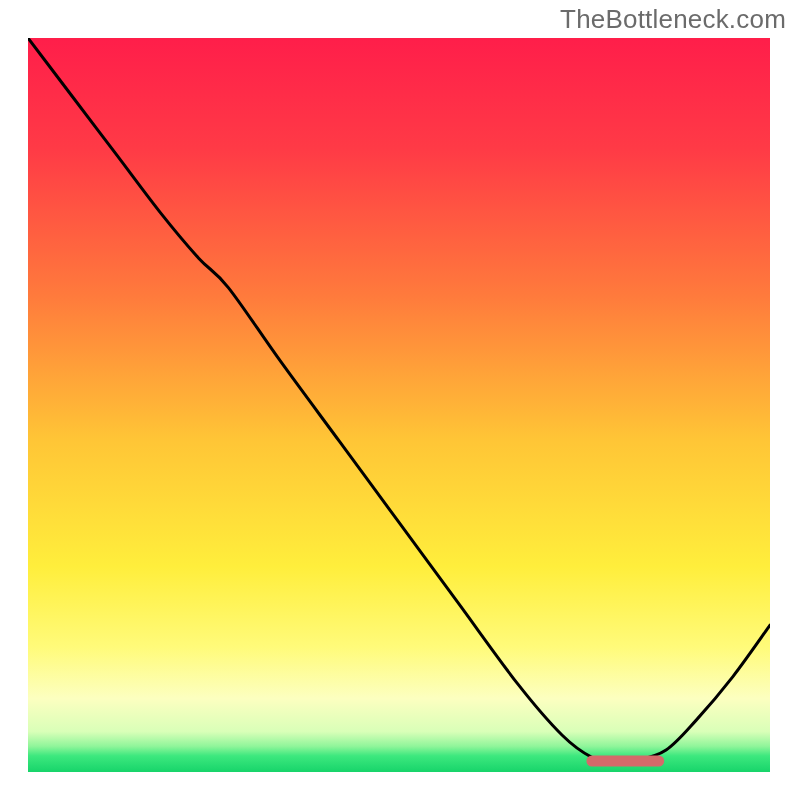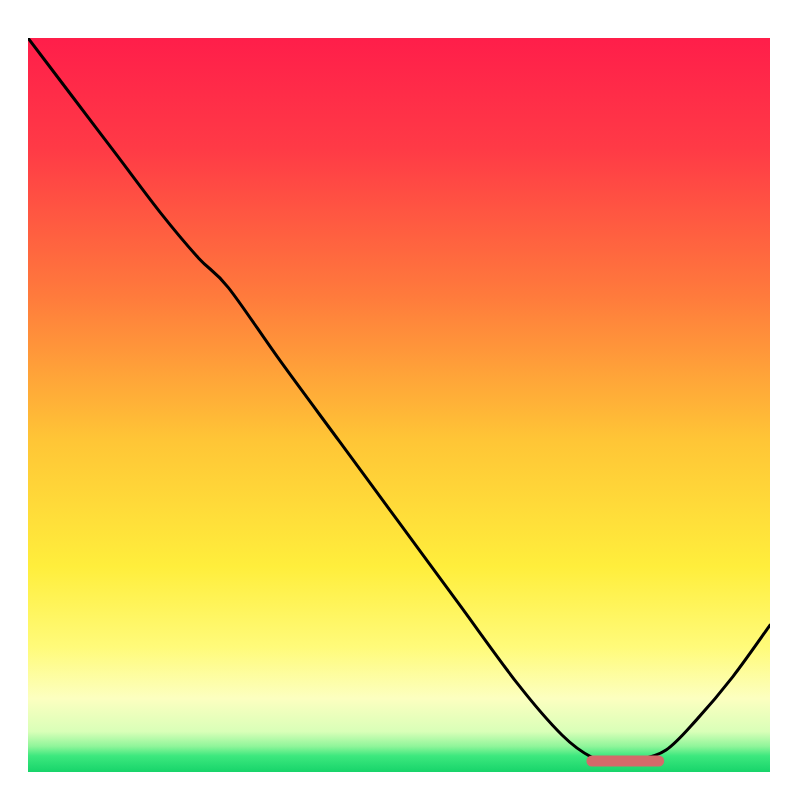--- a/index.html
+++ b/index.html
@@ -32,20 +32,21 @@
     left: 0;
     top: 0;
     width: 800px;
     height: 800px;
   }
 </style>
 </head>
 <body>
 <div class="stage">
 
+  <div class="watermark">TheBottleneck.com</div>
 
   <svg class="plot" viewBox="0 0 800 800">
     <defs>
       <linearGradient id="bg-grad" x1="0" y1="0" x2="0" y2="1">
           <stop offset="0.00%" stop-color="#ff1e4a"></stop>
           <stop offset="15.00%" stop-color="#ff3a46"></stop>
           <stop offset="35.00%" stop-color="#ff7a3c"></stop>
           <stop offset="55.00%" stop-color="#ffc636"></stop>
           <stop offset="72.00%" stop-color="#ffee3c"></stop>
           <stop offset="83.00%" stop-color="#fffb7a"></stop>

